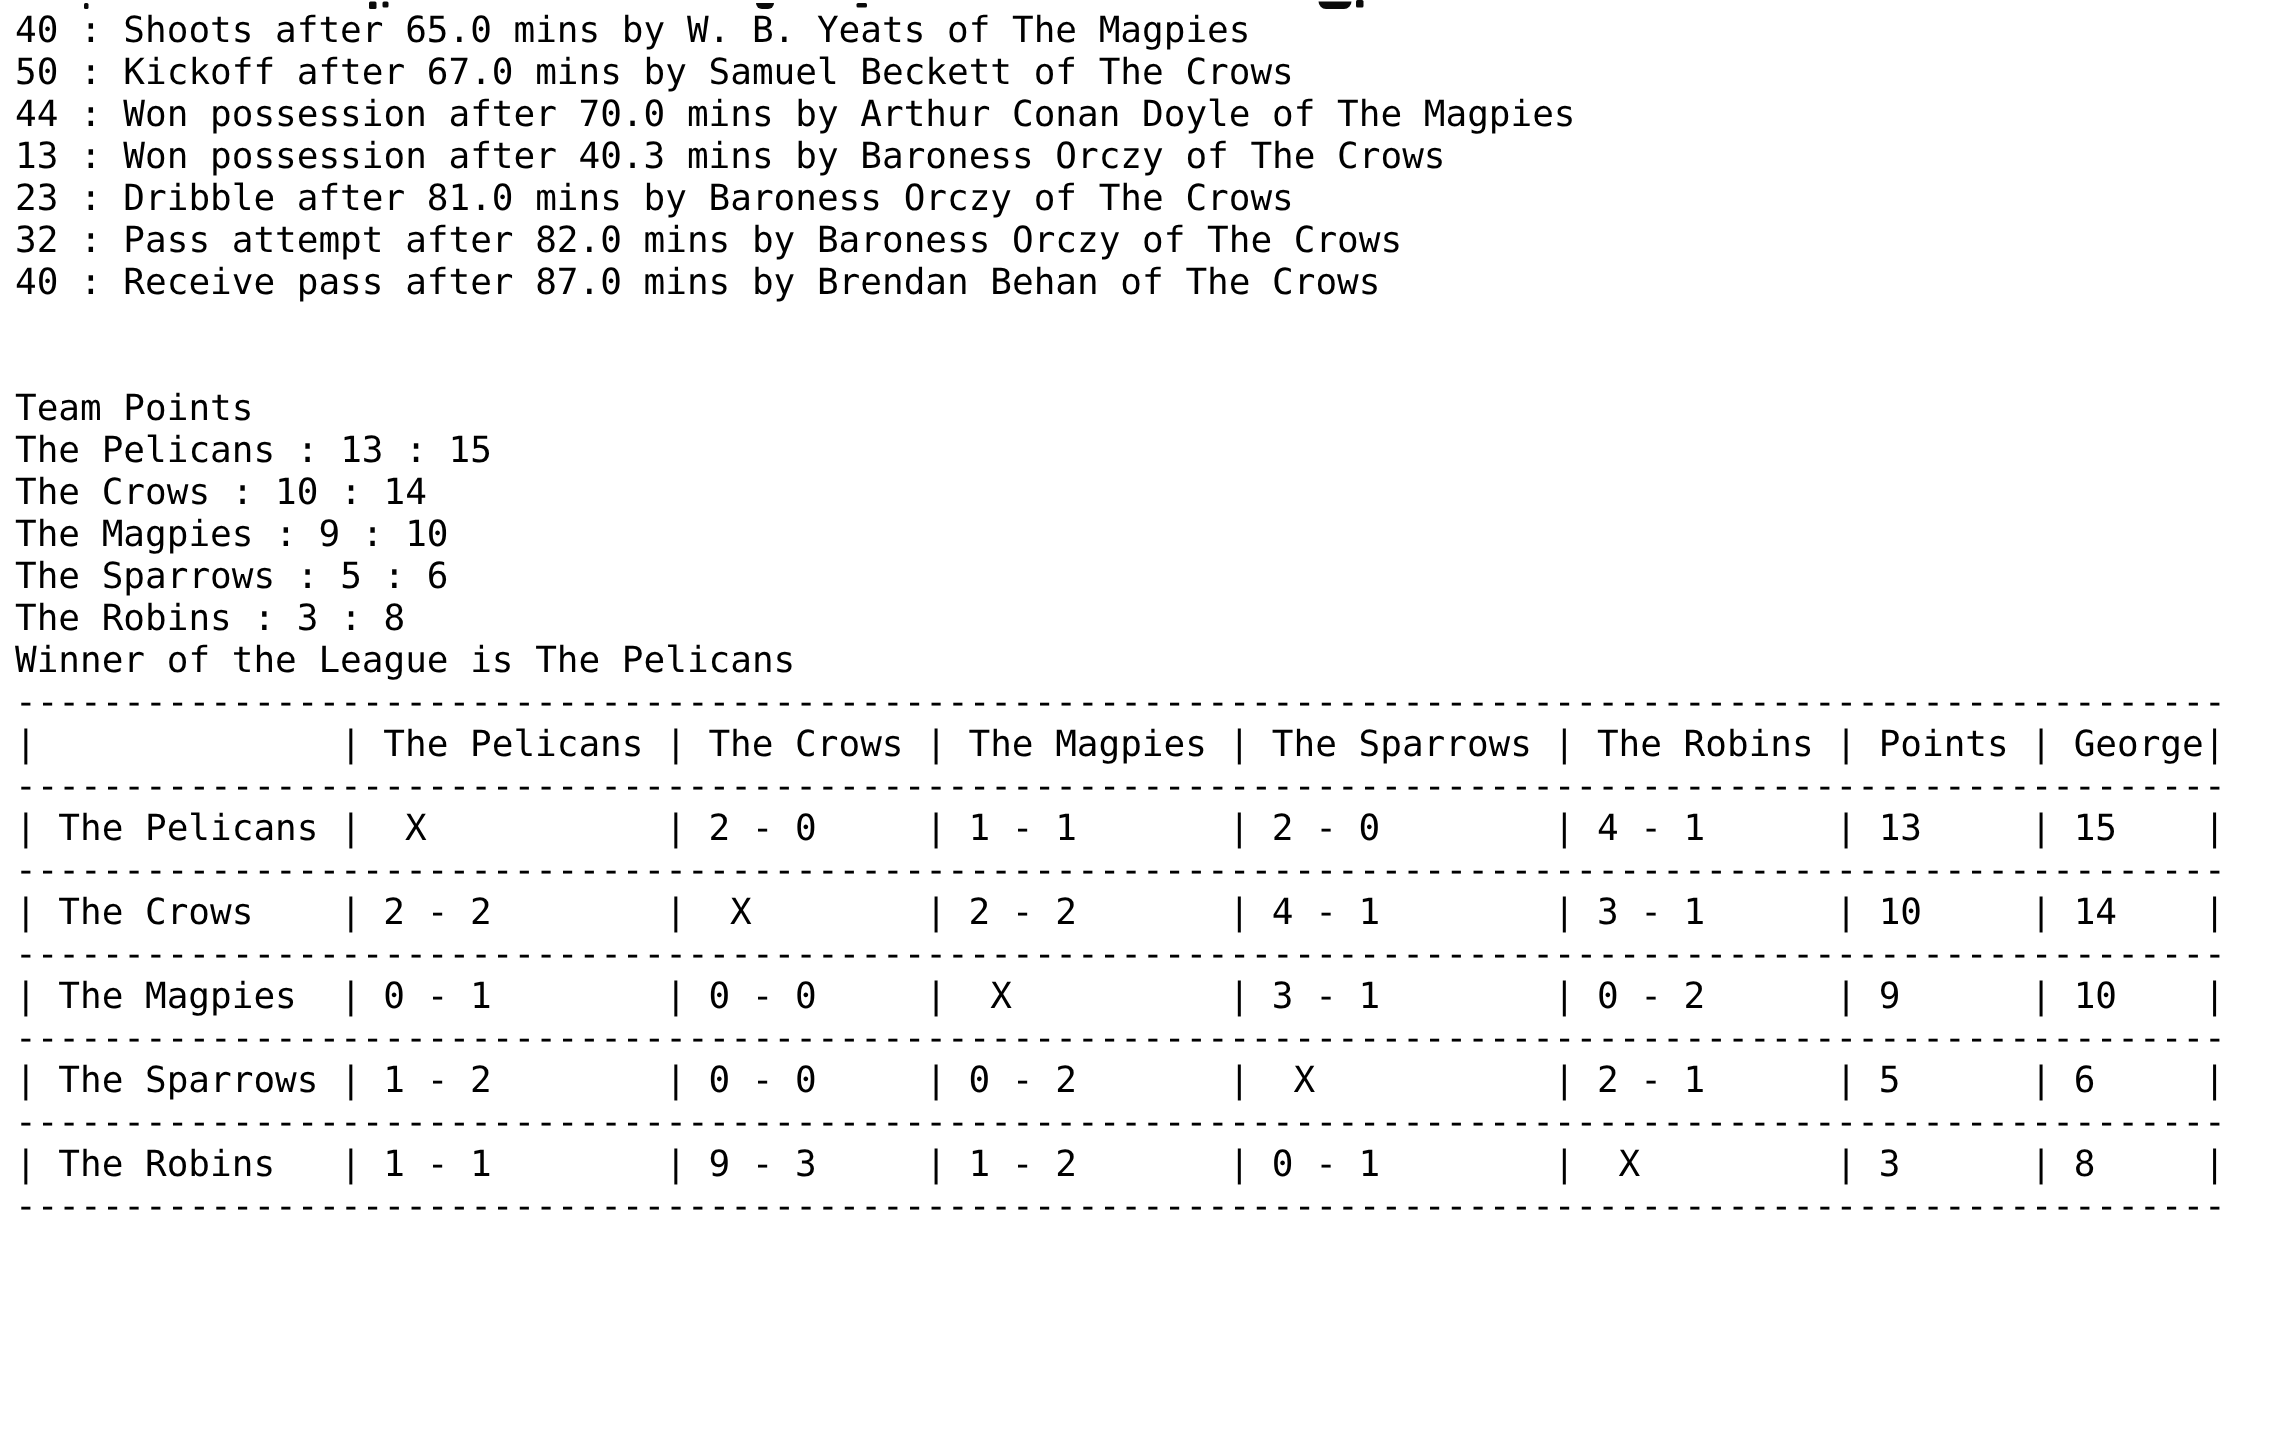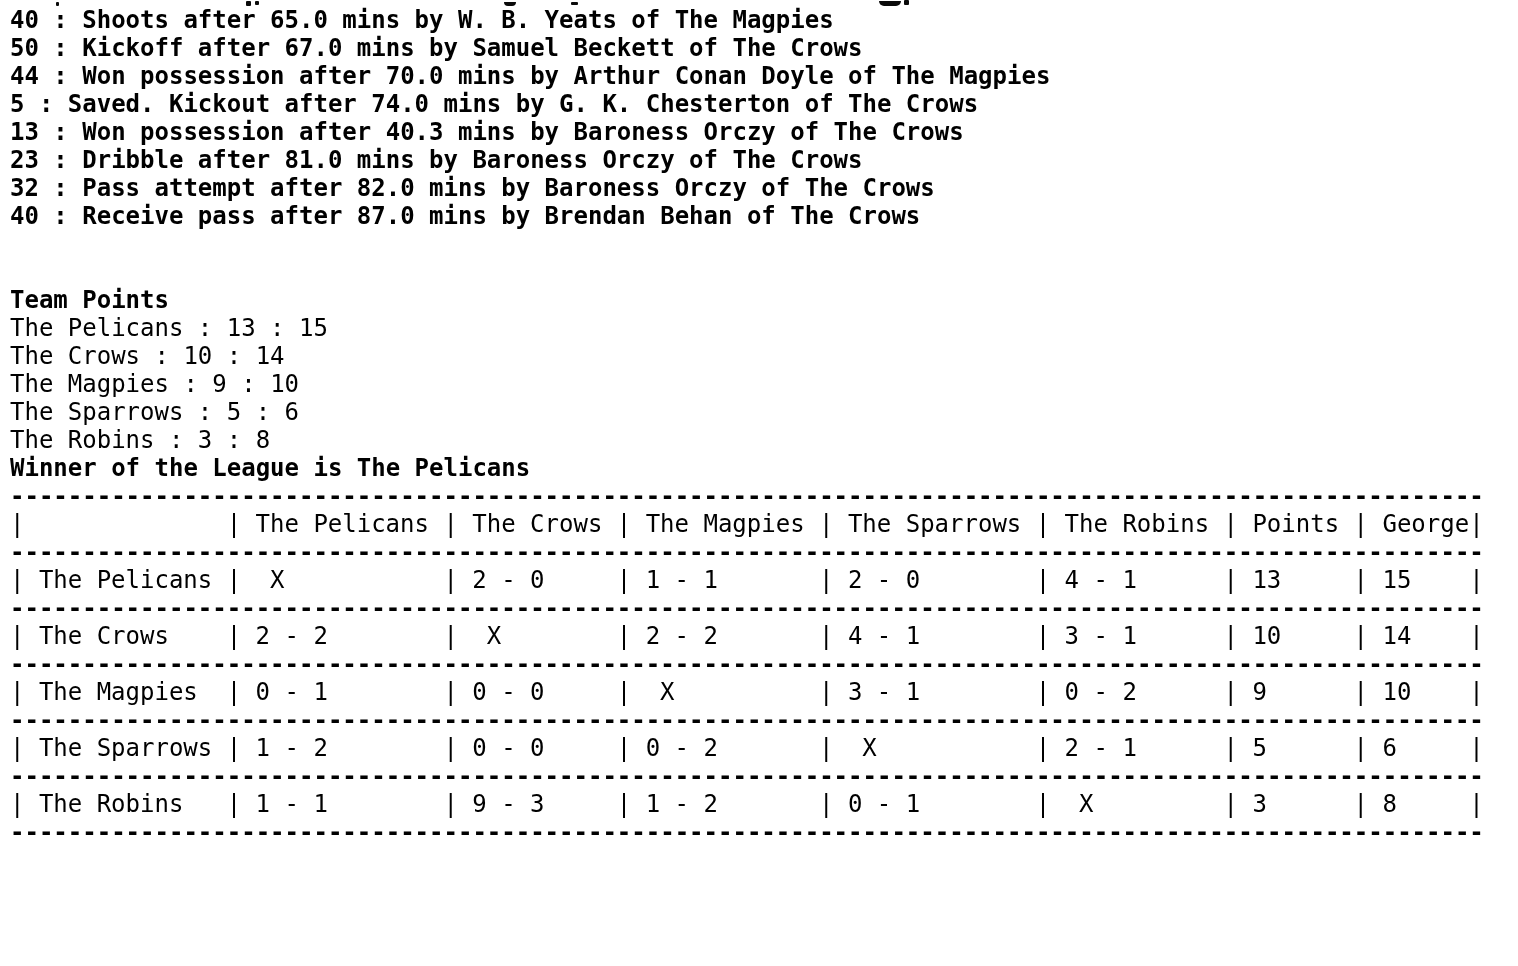--- a/index.html
+++ b/index.html
@@ -17,21 +17,20 @@
     color: #000000;
     position: relative;
   }
   .term {
     position: relative;
     padding: 6px 0 0 10px;
   }
   .line {
     height: 28px;
     white-space: pre;
-    font-weight: bold;
   }
   .spacer { height: 56px; }
   
   .frags { position: absolute; top: 0; left: 0; width: 100%; height: 8px; }
   .frag { position: absolute; background: #0a0a0a; border-radius: 1px; }
   .frag.f1 { left: 56px;  top: 2px; width: 3px;  height: 4px; }
   .frag.f2 { left: 246px; top: 1px; width: 5px;  height: 5px; }
   .frag.f3 { left: 255px; top: 1px; width: 4px;  height: 4px; }
   .frag.f4 { left: 504px; top: 2px; width: 12px; height: 4px; border-radius: 0 0 4px 4px; }
   .frag.f5 { left: 571px; top: 2px; width: 7px;  height: 3px; }
@@ -62,21 +61,20 @@
   <span class="frag f5"></span>
   <span class="frag f6"></span>
   <span class="frag f7"></span>
 </div>
 
 <div class="term">
 
   <div class="line">40 : Shoots after 65.0 mins by W. B. Yeats of The Magpies</div>
   <div class="line">50 : Kickoff after 67.0 mins by Samuel Beckett of The Crows</div>
   <div class="line">44 : Won possession after 70.0 mins by Arthur Conan Doyle of The Magpies</div>
-  <div class="line">5 : Saved. Kickout after 74.0 mins by G. K. Chesterton of The Crows</div>
   <div class="line">13 : Won possession after 40.3 mins by Baroness Orczy of The Crows</div>
   <div class="line">23 : Dribble after 81.0 mins by Baroness Orczy of The Crows</div>
   <div class="line">32 : Pass attempt after 82.0 mins by Baroness Orczy of The Crows</div>
   <div class="line">40 : Receive pass after 87.0 mins by Brendan Behan of The Crows</div>
 
   <div class="spacer"></div>
 
   <div class="line">Team Points</div>
 
   <div class="tp-row"><span>The Pelicans</span><span> : </span><span>13</span><span> : </span><span>15</span></div>

